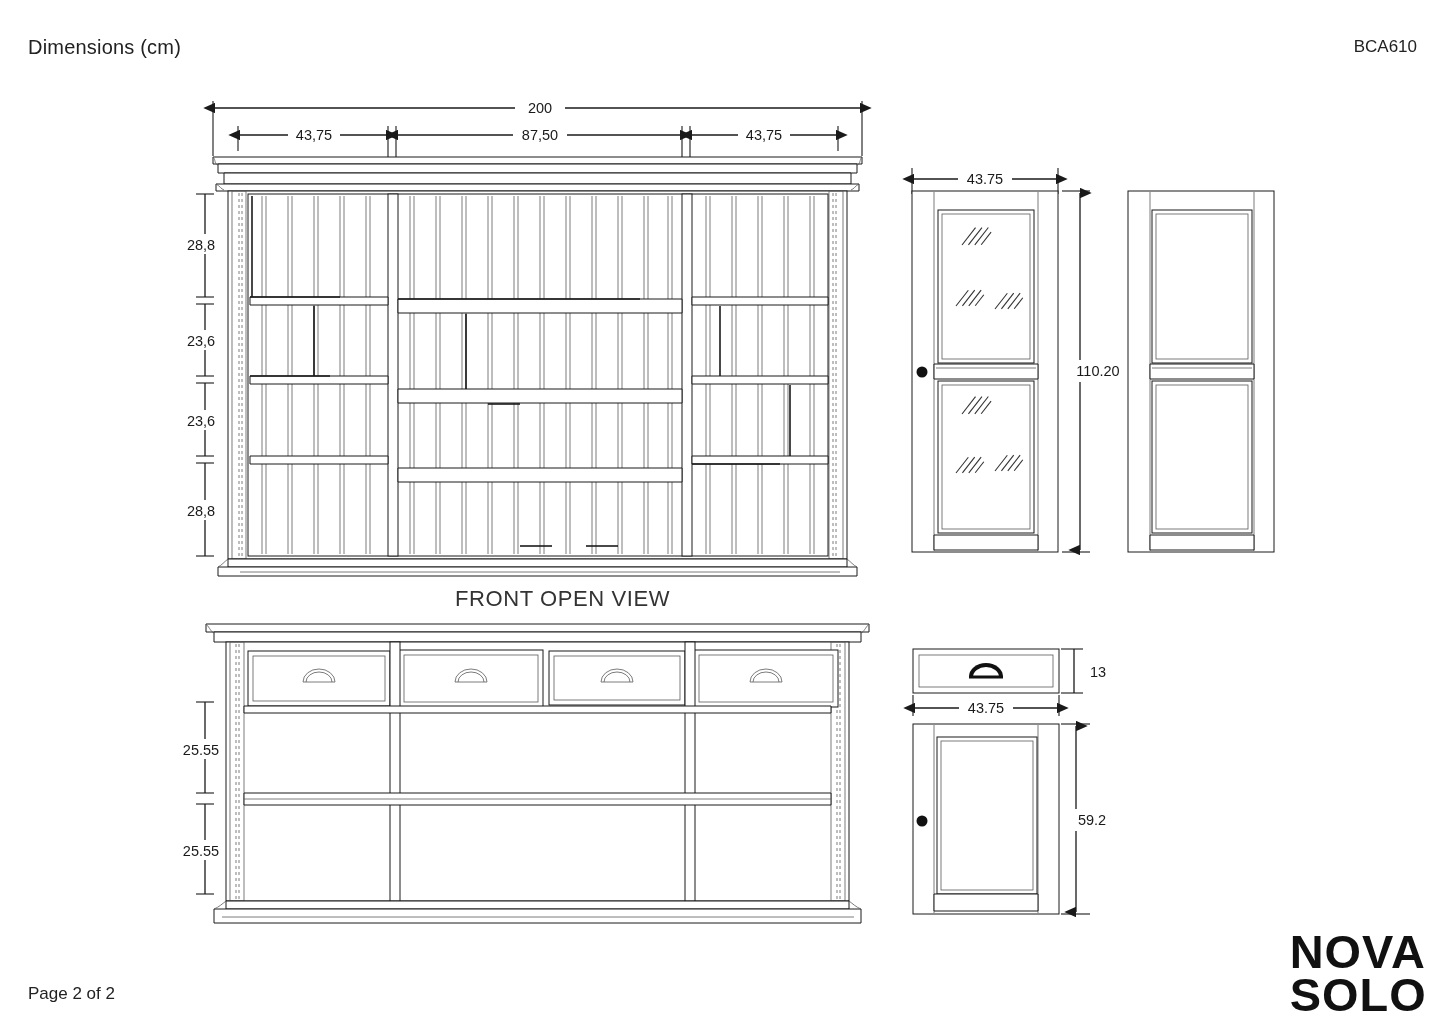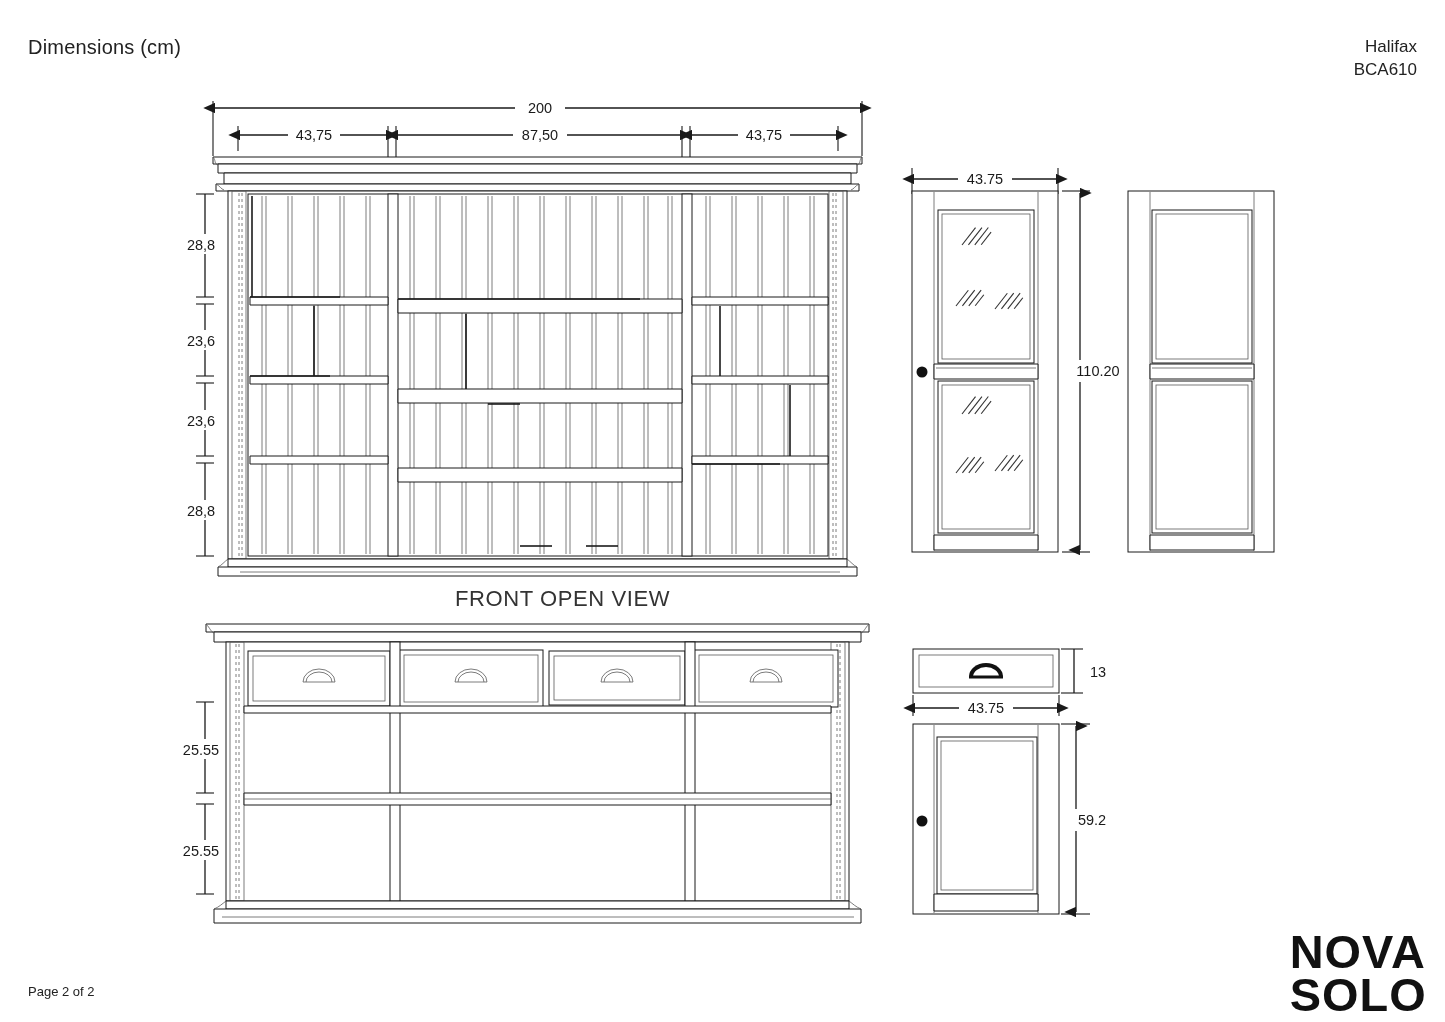--- a/index.html
+++ b/index.html
@@ -29,21 +29,21 @@
   #title-block .t-line{white-space:nowrap;}
   #title-block .t-sub{font-weight:700;}
 
   #view-label{
     left:455px;top:570px;
     font-size:22px;letter-spacing:.6px;color:#333;
     white-space:nowrap;
   }
   #page-footer{
     left:28px;top:968px;
-    font-size:13px;color:#222;white-space:nowrap;
+    font-size:17px;color:#222;white-space:nowrap;
   }
 
   
   #brand-logo{
     right:20px;bottom:22px;
     font-family:"Liberation Sans","DejaVu Sans",sans-serif;
     font-weight:700;
     font-size:46px;
     line-height:.92;
     letter-spacing:1px;
@@ -68,21 +68,20 @@
   .glasshatch{stroke:#333;stroke-width:1.1;fill:none;}
 </style>
 </head>
 <body>
 
 <div class="page">
 
   <div class="abs" id="dimensions-title">Dimensions (cm)</div>
 
   <div class="abs" id="title-block">
-    <div class="t-line">Halifax</div>
     <div class="t-line">BCA610</div>
   </div>
 
   <div class="abs" id="view-label">FRONT OPEN VIEW</div>
 
   <div class="abs" id="page-footer">Page 2 of 2</div>
 
   <div class="abs" id="brand-logo">
     <span class="l1">NOVA</span>
     <span class="l2">SOLO</span>

